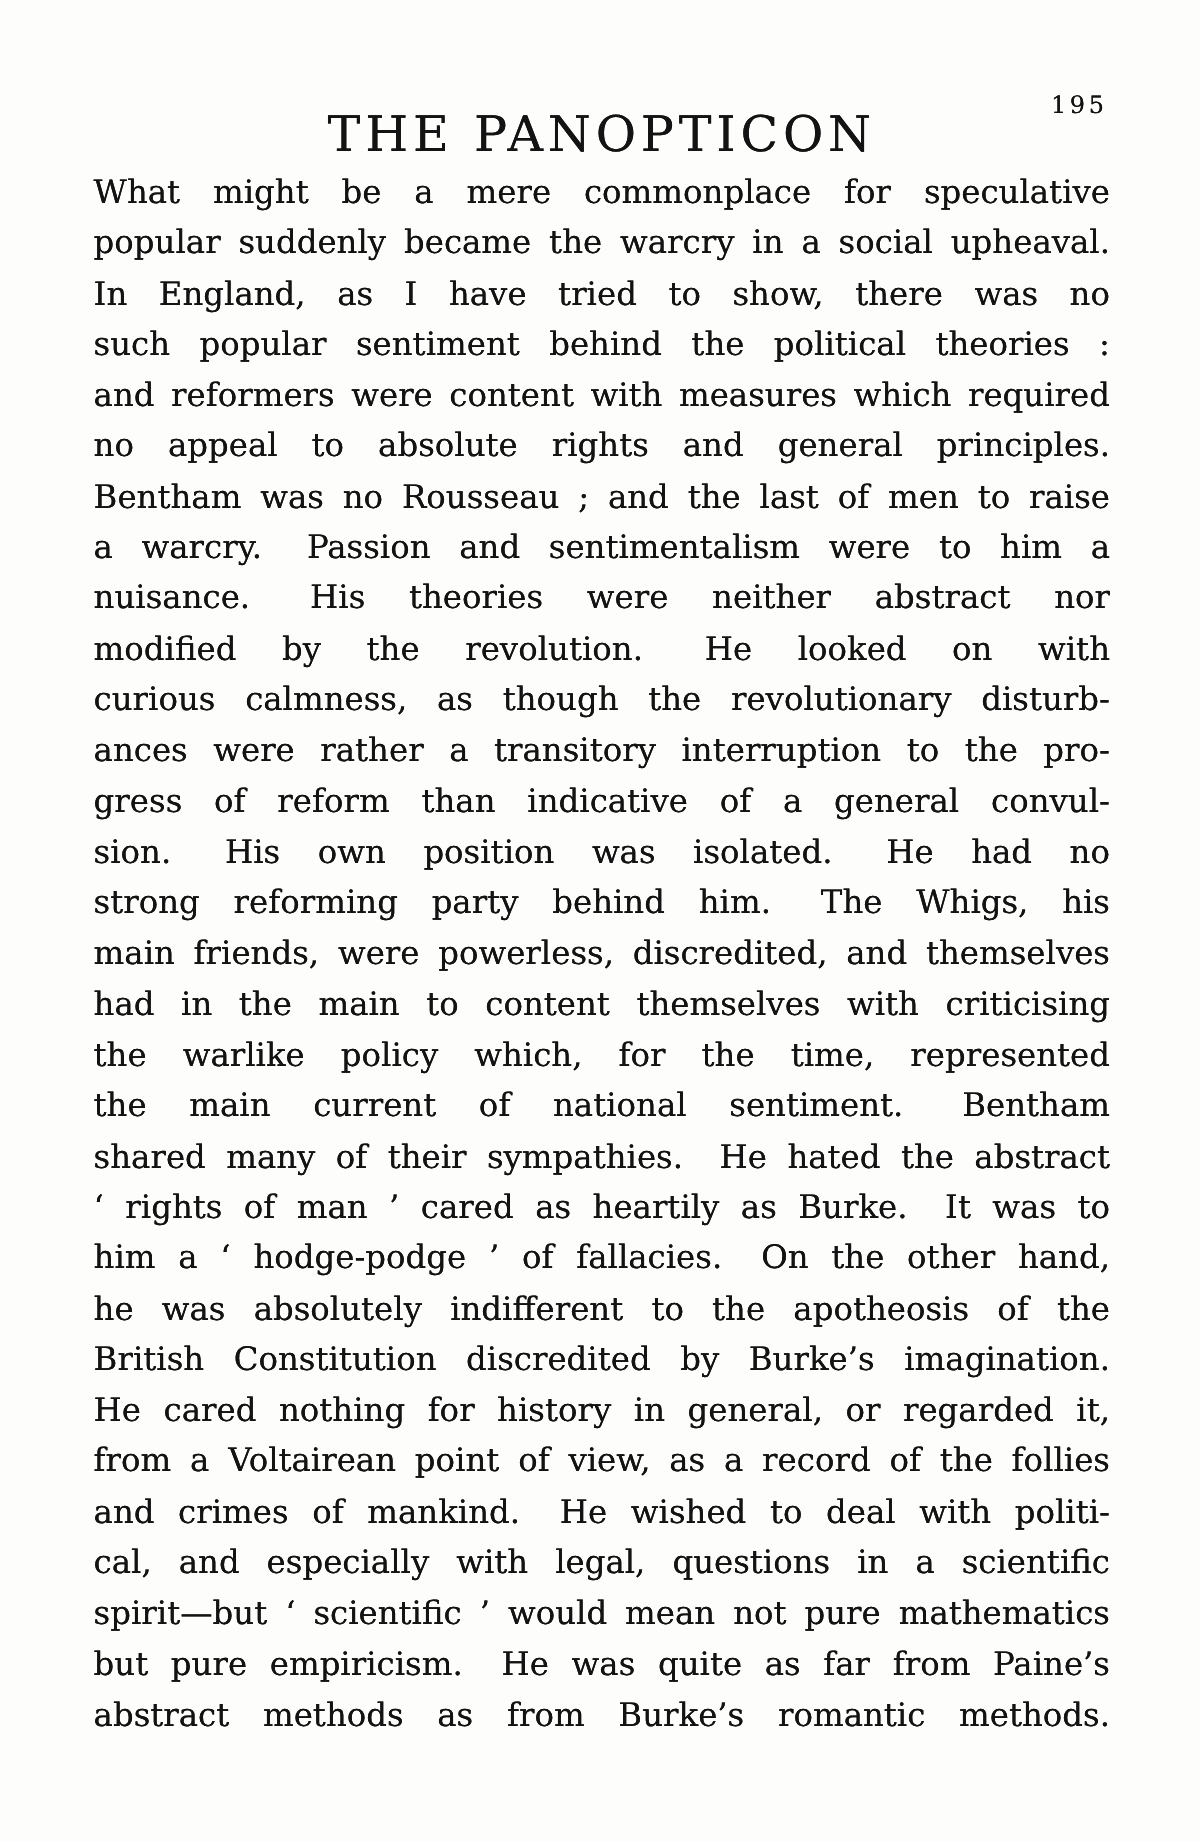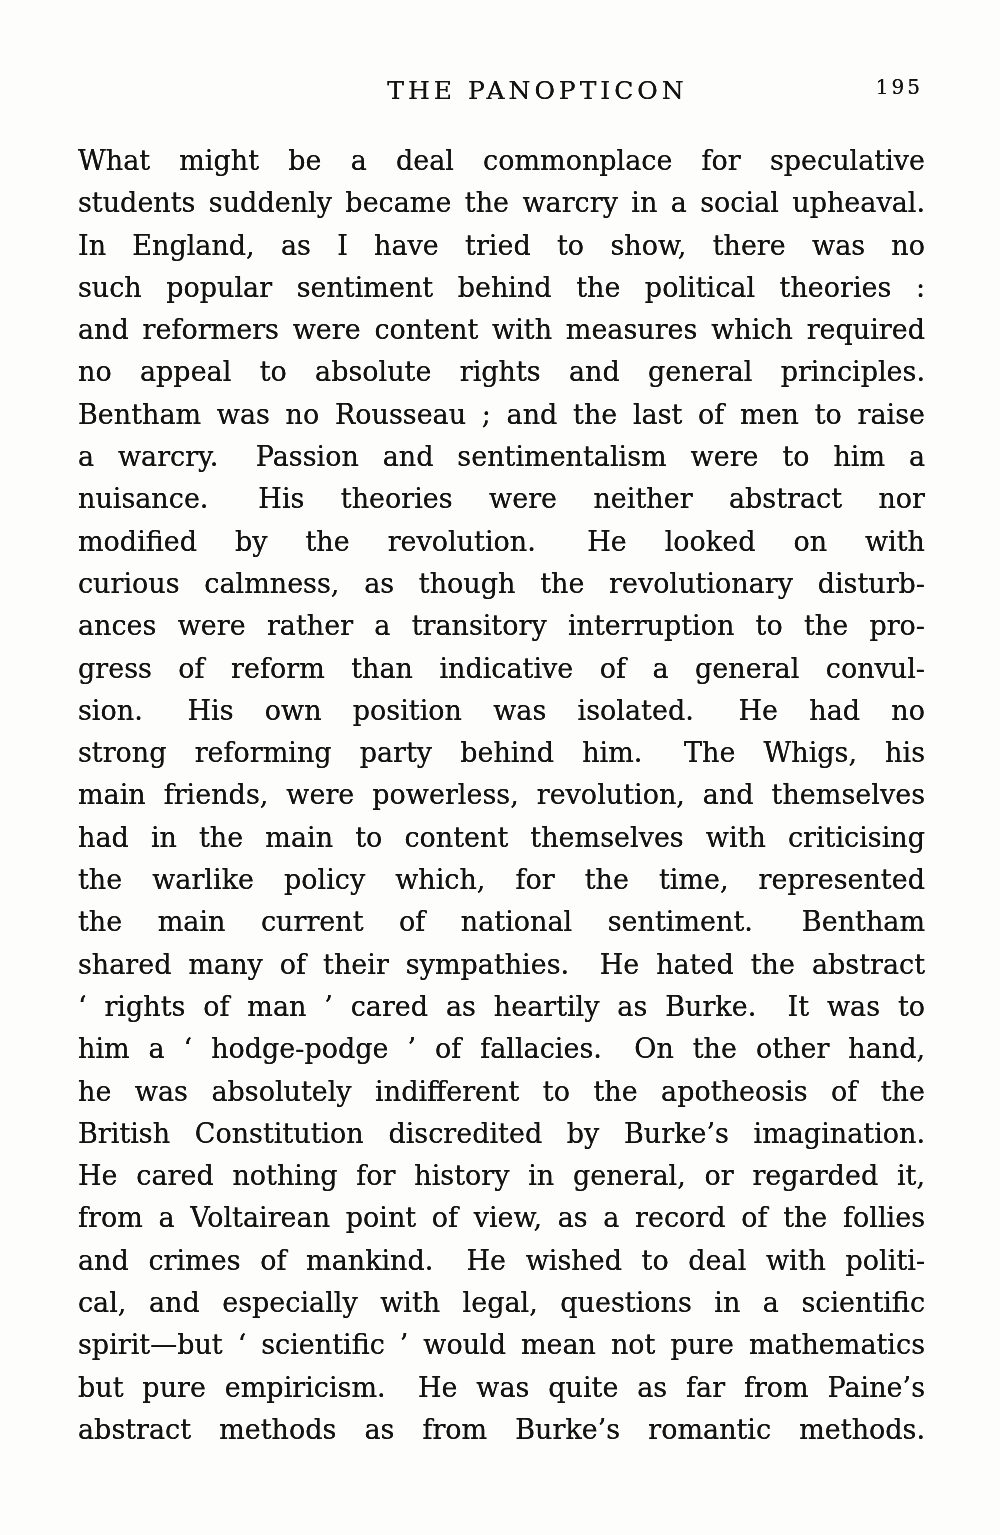--- a/index.html
+++ b/index.html
@@ -21,26 +21,25 @@
   }
   .header {
     position: relative;
     height: 44px;
     margin-bottom: 24px;
   }
   .title {
     position: absolute;
     left: 50%;
     transform: translateX(-50%);
-    top: 4px;
-    font-size: 25px;
+    top: 16px;
+    font-size: 41px;
     letter-spacing: 4px;
     white-space: nowrap;
     text-shadow: 0 0 0.5px currentColor;
-    margin-left: 36px;
   }
   .pagenum {
     position: absolute;
     right: 2px;
     top: 3px;
     font-size: 20px;
     letter-spacing: 3px;
     text-shadow: 0 0 0.4px currentColor;
   }
   .textblock {
@@ -57,36 +56,36 @@
 </style>
 </head>
 <body>
 
 <div class="page">
   <div class="header">
     <span class="title">THE PANOPTICON</span>
     <span class="pagenum">195</span>
   </div>
   <div class="textblock">
-      <div class="line">What might be a deal commonplace for speculative</div>
-      <div class="line">students suddenly became the warcry in a social upheaval.</div>
+      <div class="line">What might be a mere commonplace for speculative</div>
+      <div class="line">popular suddenly became the warcry in a social upheaval.</div>
       <div class="line">In England, as I have tried to show, there was no</div>
       <div class="line">such popular sentiment behind the political theories :</div>
       <div class="line">and reformers were content with measures which required</div>
       <div class="line">no appeal to absolute rights and general principles.</div>
       <div class="line">Bentham was no Rousseau ; and the last of men to raise</div>
       <div class="line">a warcry.  Passion and sentimentalism were to him a</div>
       <div class="line">nuisance.  His theories were neither abstract nor</div>
       <div class="line">modified by the revolution.  He looked on with</div>
       <div class="line">curious calmness, as though the revolutionary disturb-</div>
       <div class="line">ances were rather a transitory interruption to the pro-</div>
       <div class="line">gress of reform than indicative of a general convul-</div>
       <div class="line">sion.  His own position was isolated.  He had no</div>
       <div class="line">strong reforming party behind him.  The Whigs, his</div>
-      <div class="line">main friends, were powerless, revolution, and themselves</div>
+      <div class="line">main friends, were powerless, discredited, and themselves</div>
       <div class="line">had in the main to content themselves with criticising</div>
       <div class="line">the warlike policy which, for the time, represented</div>
       <div class="line">the main current of national sentiment.  Bentham</div>
       <div class="line">shared many of their sympathies.  He hated the abstract</div>
       <div class="line">‘ rights of man ’ cared as heartily as Burke.  It was to</div>
       <div class="line">him a ‘ hodge-podge ’ of fallacies.  On the other hand,</div>
       <div class="line">he was absolutely indifferent to the apotheosis of the</div>
       <div class="line">British Constitution discredited by Burke’s imagination.</div>
       <div class="line">He cared nothing for history in general, or regarded it,</div>
       <div class="line">from a Voltairean point of view, as a record of the follies</div>

